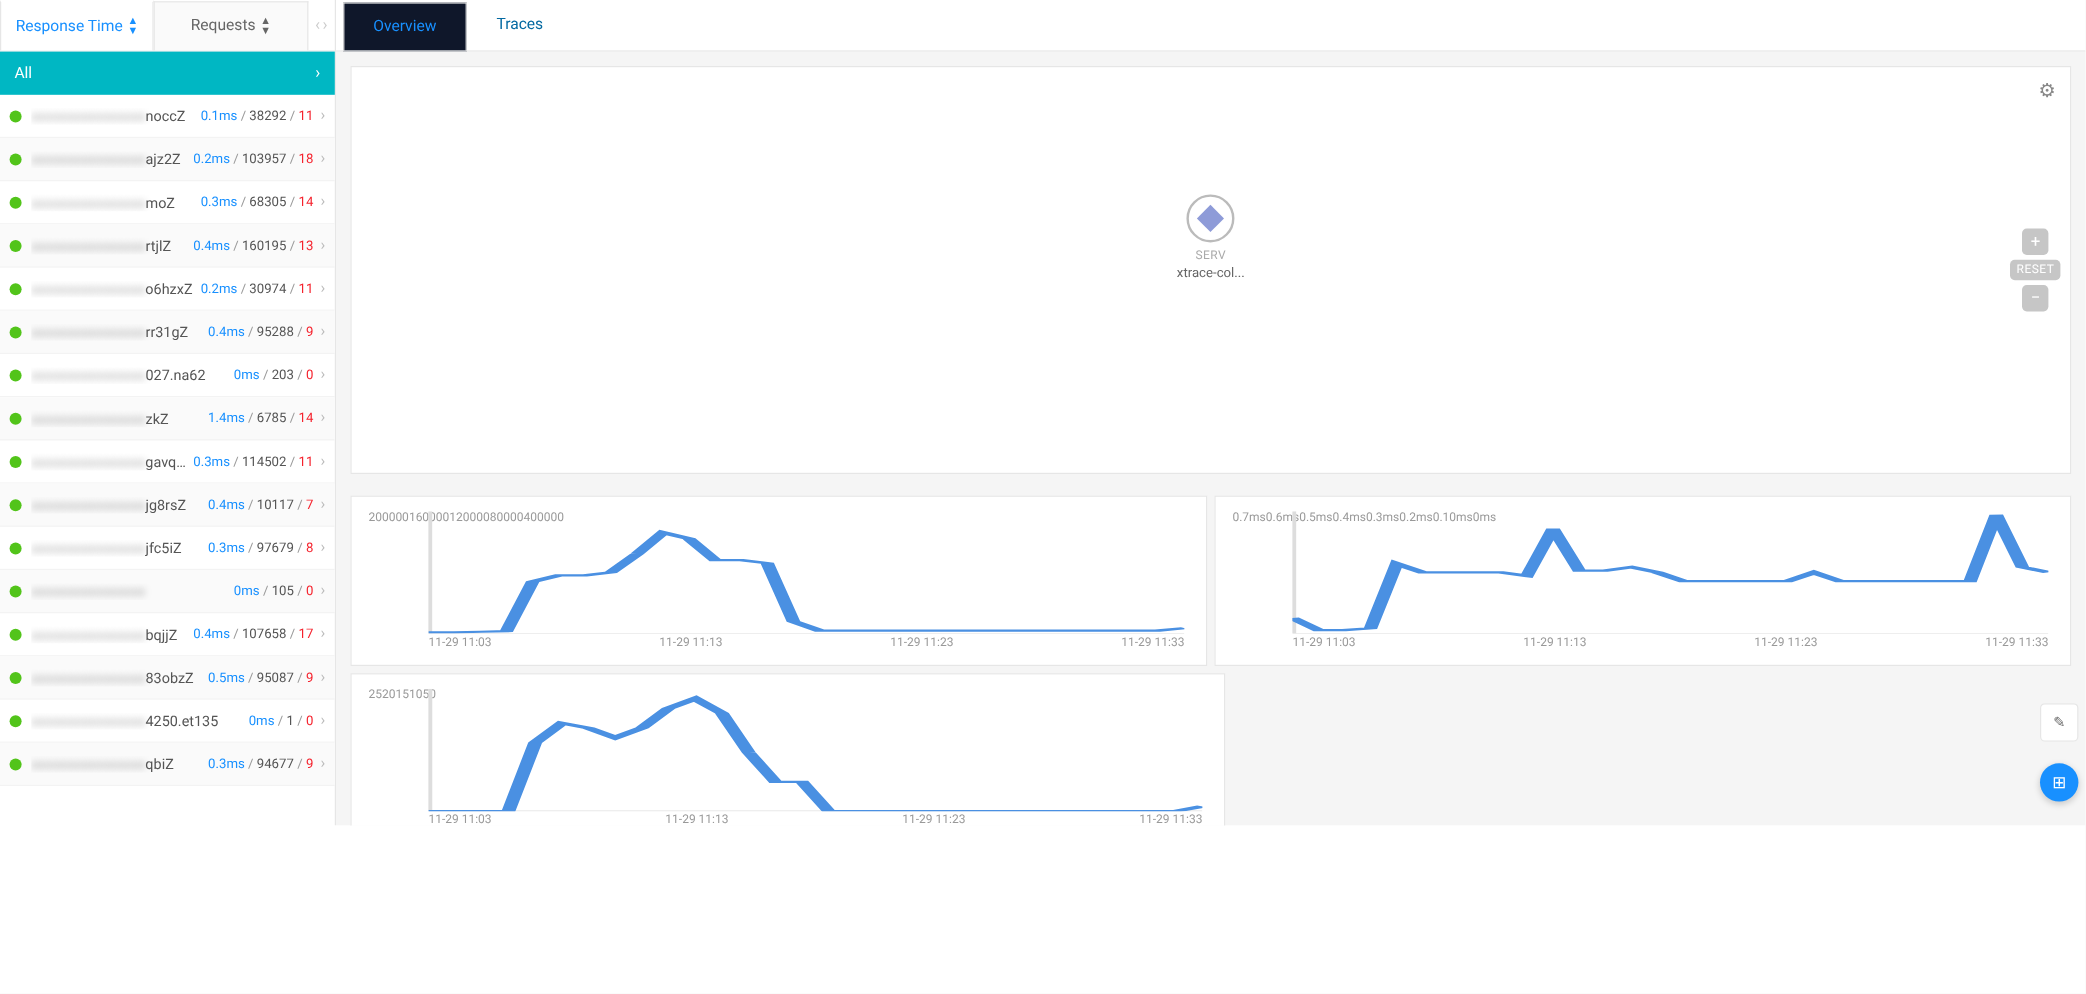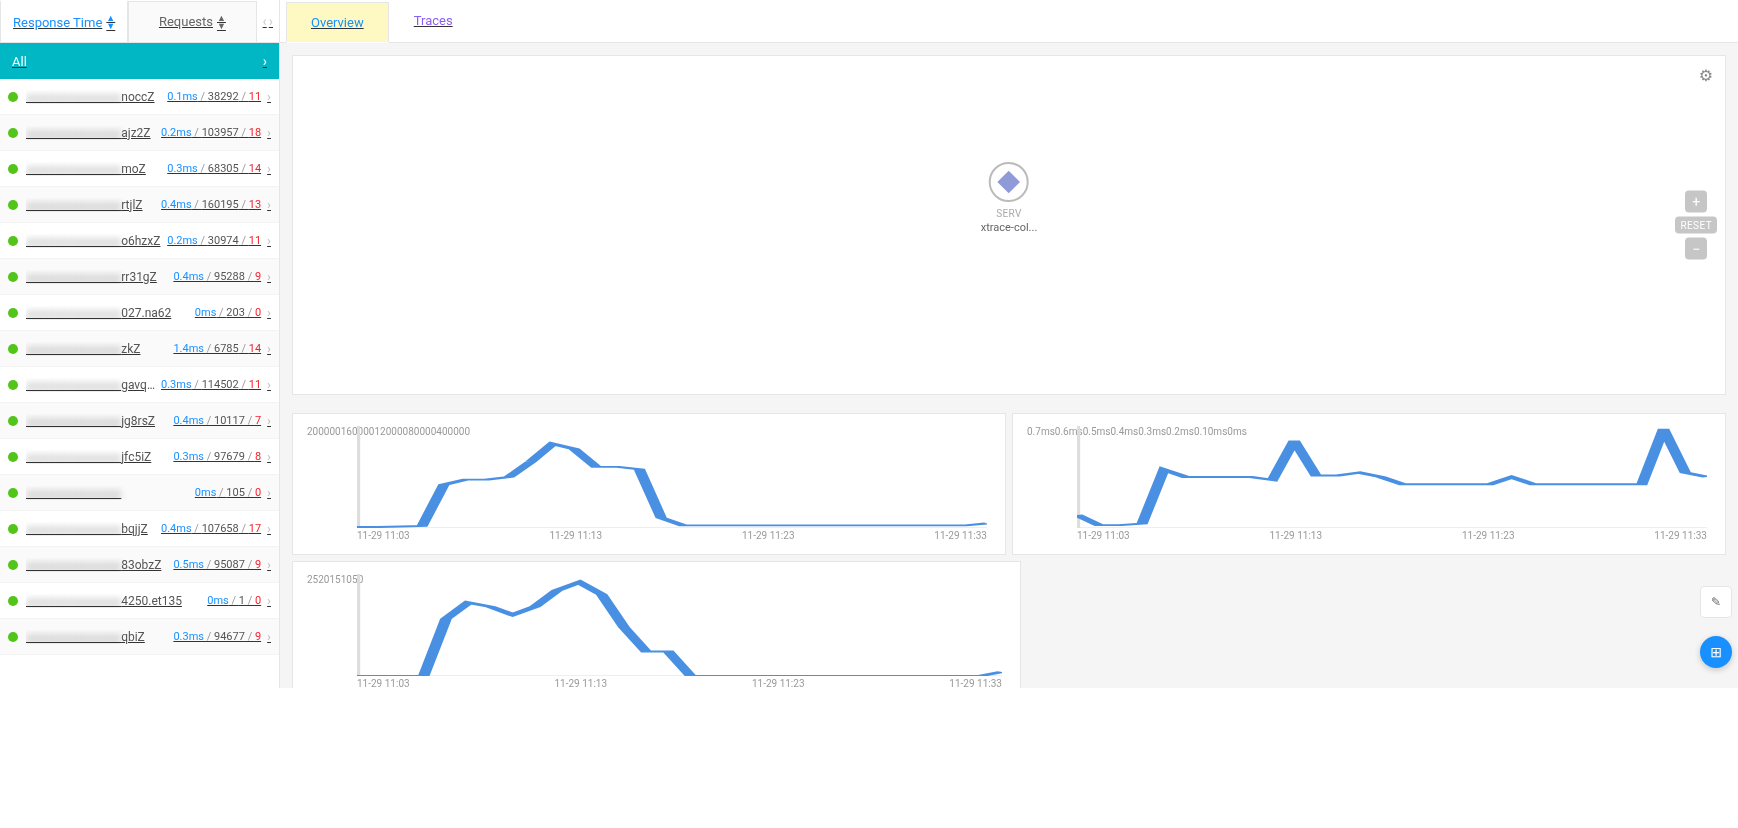--- a/index.html
+++ b/index.html
@@ -1,17 +1,17 @@
 <!DOCTYPE html>
 <html><head>
 <meta charset="utf-8">
 <style>
 * { box-sizing: border-box; margin: 0; padding: 0; }
 body { font-family: -apple-system, BlinkMacSystemFont, "Segoe UI", Roboto, Arial, sans-serif; font-size: 12px; color: #333; background: #fff; }
-.app { display: flex; height: 688px; width: 1738px; text-decoration: underline; }
+.app { display: flex; height: 688px; width: 1738px; }
 
 
 .sidebar { width: 280px; border-right: 1px solid #e6e6e6; display: flex; flex-direction: column; }
 .side-tabs { display: flex; border-bottom: 1px solid #e6e6e6; align-items: center; }
 .side-tab { flex: 1; text-align: center; padding: 12px 8px; border: 1px solid #e6e6e6; border-bottom: none; background: #fafafa; cursor: pointer; font-size: 13px; color: #666; display: flex; justify-content: center; align-items: center; gap: 4px; }
 .side-tab.active { background: #fff; color: #1890ff; border-top: 2px solid #fff; }
 .side-tab .sort-icon { font-size: 9px; line-height: 8px; }
 .side-nav-arrows { display: flex; gap: 2px; padding: 0 6px; color: #ccc; }
 .side-nav-arrows span { cursor: pointer; font-size: 14px; }
 
@@ -31,22 +31,22 @@
 .item-stats { font-size: 11px; white-space: nowrap; margin-left: 4px; }
 .item-stats .rt { color: #1890ff; }
 .item-stats .sep { color: #999; }
 .item-stats .req { color: #555; }
 .item-stats .err { color: #f5222d; }
 .item-chev { color: #bbb; margin-left: 6px; font-size: 13px; }
 
 
 .main { flex: 1; display: flex; flex-direction: column; background: #f5f5f5; padding: 0; }
 .main-tabs { display: flex; background: #fff; border-bottom: 1px solid #e6e6e6; padding-left: 6px; }
-.main-tab { padding: 12px 24px; border: 1px solid transparent; cursor: pointer; font-size: 13px; color: #8b5cf6; }
-.main-tab.active { border: 1px solid #e6e6e6; border-bottom-color: #fff; background: #fef9c3; color: #1890ff; margin-bottom: -1px; margin-top: 2px; }
+.main-tab { padding: 12px 24px; border: 1px solid transparent; cursor: pointer; font-size: 13px; color: #0369a1; }
+.main-tab.active { border: 1px solid #e6e6e6; border-bottom-color: #fff; background: #0f172a; color: #1890ff; margin-bottom: -1px; margin-top: 2px; }
 
 .canvas-wrap { margin: 12px; }
 .topology { background: #fff; border: 1px solid #e6e6e6; height: 340px; position: relative; }
 .gear { position: absolute; right: 12px; top: 10px; color: #888; font-size: 16px; cursor: pointer; }
 .node { position: absolute; left: 50%; top: 42%; transform: translate(-50%, -50%); text-align: center; }
 .node-circle { width: 40px; height: 40px; border: 2px solid #bbb; border-radius: 50%; display: flex; align-items: center; justify-content: center; margin: 0 auto 6px; background: #fff; }
 .node-circle .cube { width: 16px; height: 16px; background: #8e9bd8; transform: rotate(45deg); }
 .node-text { font-size: 10px; color: #aaa; letter-spacing: 0.4px; }
 .node-label { font-size: 11px; color: #666; margin-top: 2px; }
 .zoom-controls { position: absolute; right: 8px; top: 50%; transform: translateY(-50%); display: flex; flex-direction: column; gap: 4px; align-items: center; }

